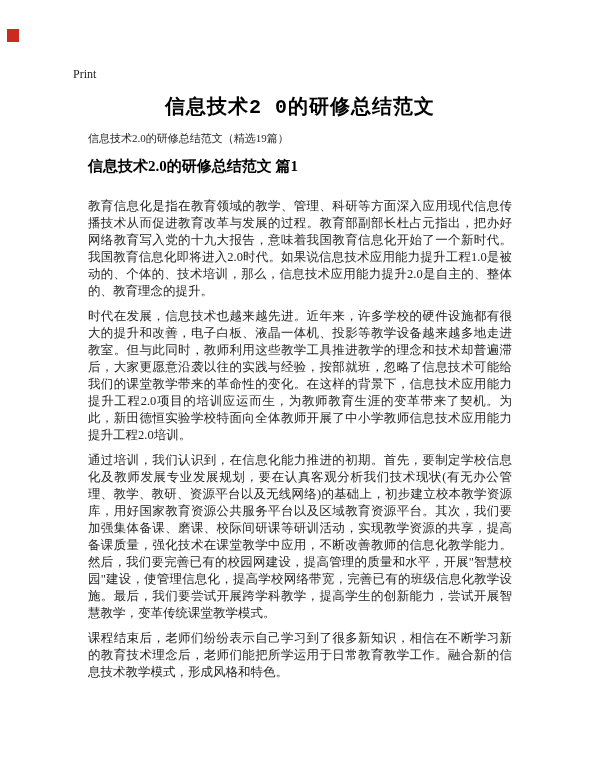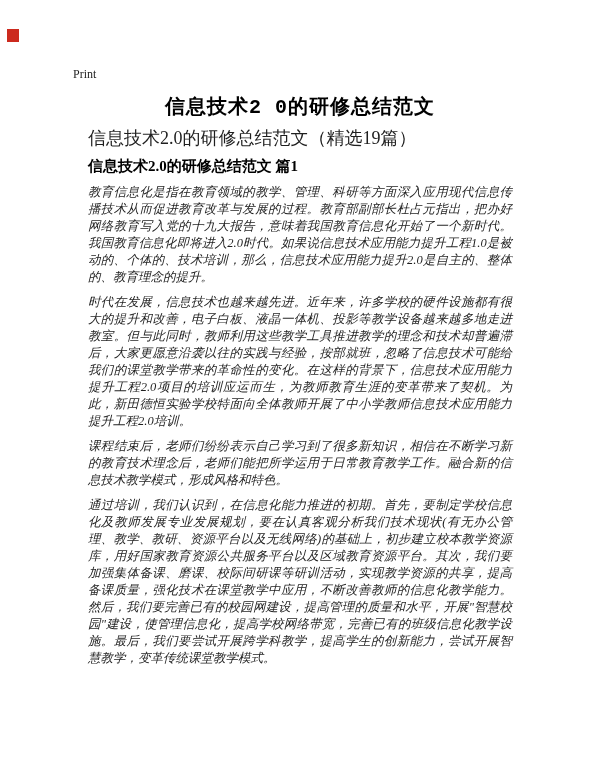--- a/index.html
+++ b/index.html
@@ -39,33 +39,33 @@
     line-height: 24px;
     font-weight: bold;
     text-align: center;
     margin: 0;
     color: #000000;
     letter-spacing: 1px;
     font-family: Liberation Mono, monospace;
   }
   .doc-subtitle {
     margin-top: 11px;
-    font-size: 18px;
+    font-size: 11px;
     line-height: 15px;
     font-weight: normal;
     color: #1f1f1f;
   }
   .section-heading {
     margin: 12px 0 0 0;
     font-size: 15px;
     line-height: 16px;
     font-weight: bold;
     color: #000000;
   }
-  .paragraphs { margin-top: 10px; font-style: italic; }
+  .paragraphs { margin-top: 24px; }
   .paragraphs p {
     margin: 0 0 8px 0;
     font-size: 12.5px;
     line-height: 17px;
     text-align: justify;
     text-justify: inter-character;
     word-break: break-all;
     color: #1f1f1f;
   }
 </style>
@@ -79,16 +79,16 @@
 <div class="content">
   <h1 class="doc-title">信息技术2 0的研修总结范文</h1>
 
   <div class="doc-subtitle">信息技术2.0的研修总结范文（精选19篇）</div>
 
   <h2 class="section-heading">信息技术2.0的研修总结范文 篇1</h2>
 
   <div class="paragraphs">
     <p>教育信息化是指在教育领域的教学、管理、科研等方面深入应用现代信息传播技术从而促进教育改革与发展的过程。教育部副部长杜占元指出，把办好网络教育写入党的十九大报告，意味着我国教育信息化开始了一个新时代。我国教育信息化即将进入2.0时代。如果说信息技术应用能力提升工程1.0是被动的、个体的、技术培训，那么，信息技术应用能力提升2.0是自主的、整体的、教育理念的提升。</p>
     <p>时代在发展，信息技术也越来越先进。近年来，许多学校的硬件设施都有很大的提升和改善，电子白板、液晶一体机、投影等教学设备越来越多地走进教室。但与此同时，教师利用这些教学工具推进教学的理念和技术却普遍滞后，大家更愿意沿袭以往的实践与经验，按部就班，忽略了信息技术可能给我们的课堂教学带来的革命性的变化。在这样的背景下，信息技术应用能力提升工程2.0项目的培训应运而生，为教师教育生涯的变革带来了契机。为此，新田德恒实验学校特面向全体教师开展了中小学教师信息技术应用能力提升工程2.0培训。</p>
+    <p>通过培训，我们认识到，在信息化能力推进的初期。首先，要制定学校信息化及教师发展专业发展规划，要在认真客观分析我们技术现状(有无办公管理、教学、教研、资源平台以及无线网络)的基础上，初步建立校本教学资源库，用好国家教育资源公共服务平台以及区域教育资源平台。其次，我们要加强集体备课、磨课、校际间研课等研训活动，实现教学资源的共享，提高备课质量，强化技术在课堂教学中应用，不断改善教师的信息化教学能力。然后，我们要完善已有的校园网建设，提高管理的质量和水平，开展"智慧校园"建设，使管理信息化，提高学校网络带宽，完善已有的班级信息化教学设施。最后，我们要尝试开展跨学科教学，提高学生的创新能力，尝试开展智慧教学，变革传统课堂教学模式。</p>
     <p>课程结束后，老师们纷纷表示自己学习到了很多新知识，相信在不断学习新的教育技术理念后，老师们能把所学运用于日常教育教学工作。融合新的信息技术教学模式，形成风格和特色。</p>
-    <p>通过培训，我们认识到，在信息化能力推进的初期。首先，要制定学校信息化及教师发展专业发展规划，要在认真客观分析我们技术现状(有无办公管理、教学、教研、资源平台以及无线网络)的基础上，初步建立校本教学资源库，用好国家教育资源公共服务平台以及区域教育资源平台。其次，我们要加强集体备课、磨课、校际间研课等研训活动，实现教学资源的共享，提高备课质量，强化技术在课堂教学中应用，不断改善教师的信息化教学能力。然后，我们要完善已有的校园网建设，提高管理的质量和水平，开展"智慧校园"建设，使管理信息化，提高学校网络带宽，完善已有的班级信息化教学设施。最后，我们要尝试开展跨学科教学，提高学生的创新能力，尝试开展智慧教学，变革传统课堂教学模式。</p>
   </div>
 </div>
 
 </body></html>

